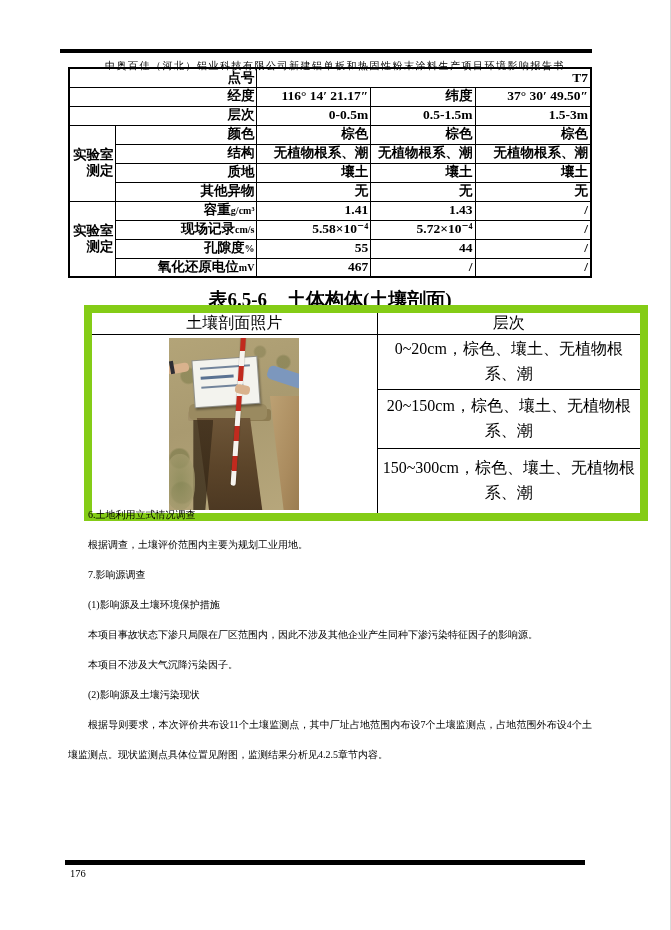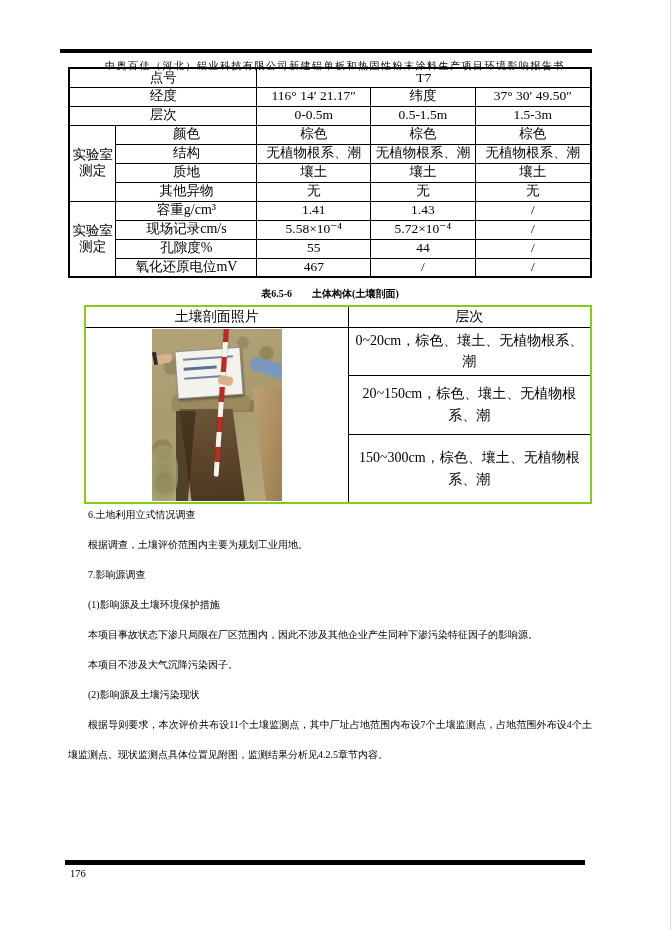--- a/index.html
+++ b/index.html
@@ -22,37 +22,37 @@
     border-top:3px solid #000; border-bottom:1px solid #000;
   }
 
   
   table { border-collapse:collapse; table-layout:fixed; }
   .t1 {
     position:absolute; top:67px; left:68px; width:524px;
     font-size:13.5px;
   }
   .t1 td {
-    border:1px solid #000; text-align:center; vertical-align:middle;
-    height:19px; padding:0 2px; line-height:1.2; overflow:hidden;
+    border:1px solid #000; text-align:right; vertical-align:middle;
+    height:19px; padding:0 2px; line-height:1.2; overflow:hidden;font-weight:bold;
   }
   .t1 { border:2px solid #000; }
-  .unit { font-size:14px;margin-top:39px; }
+  .unit { font-size:10px;margin-top:39px; }
 
   
   .caption {
     position:absolute; top:287px; left:68px; width:524px;
-    text-align:center; font-weight:bold; font-size:10px;
+    text-align:center; font-weight:bold; font-size:19px;
   }
   .caption .cap-num { margin-right:20px; }
 
   
   .t2 {
-    position:absolute; top:305px; left:84px; width:508px;
-    font-size:14px; border:2px solid #84cc16;
+    position:absolute; top:305px; left:84px; width:564px;
+    font-size:16px; border:8px solid #84cc16;
   }
   .t2 th, .t2 td { border:1px solid #000; vertical-align:middle; font-weight:normal; }
   .t2 th { height:21px; text-align:center; }
   .t2 td.layer { text-align:center; padding:2px 5px; line-height:1.55; }
   .t2 .r1 { height:44px; }
   .t2 .r2 { height:59px; }
   .t2 .r3 { height:69px; }
   .photo-cell { text-align:center; }
 
   

